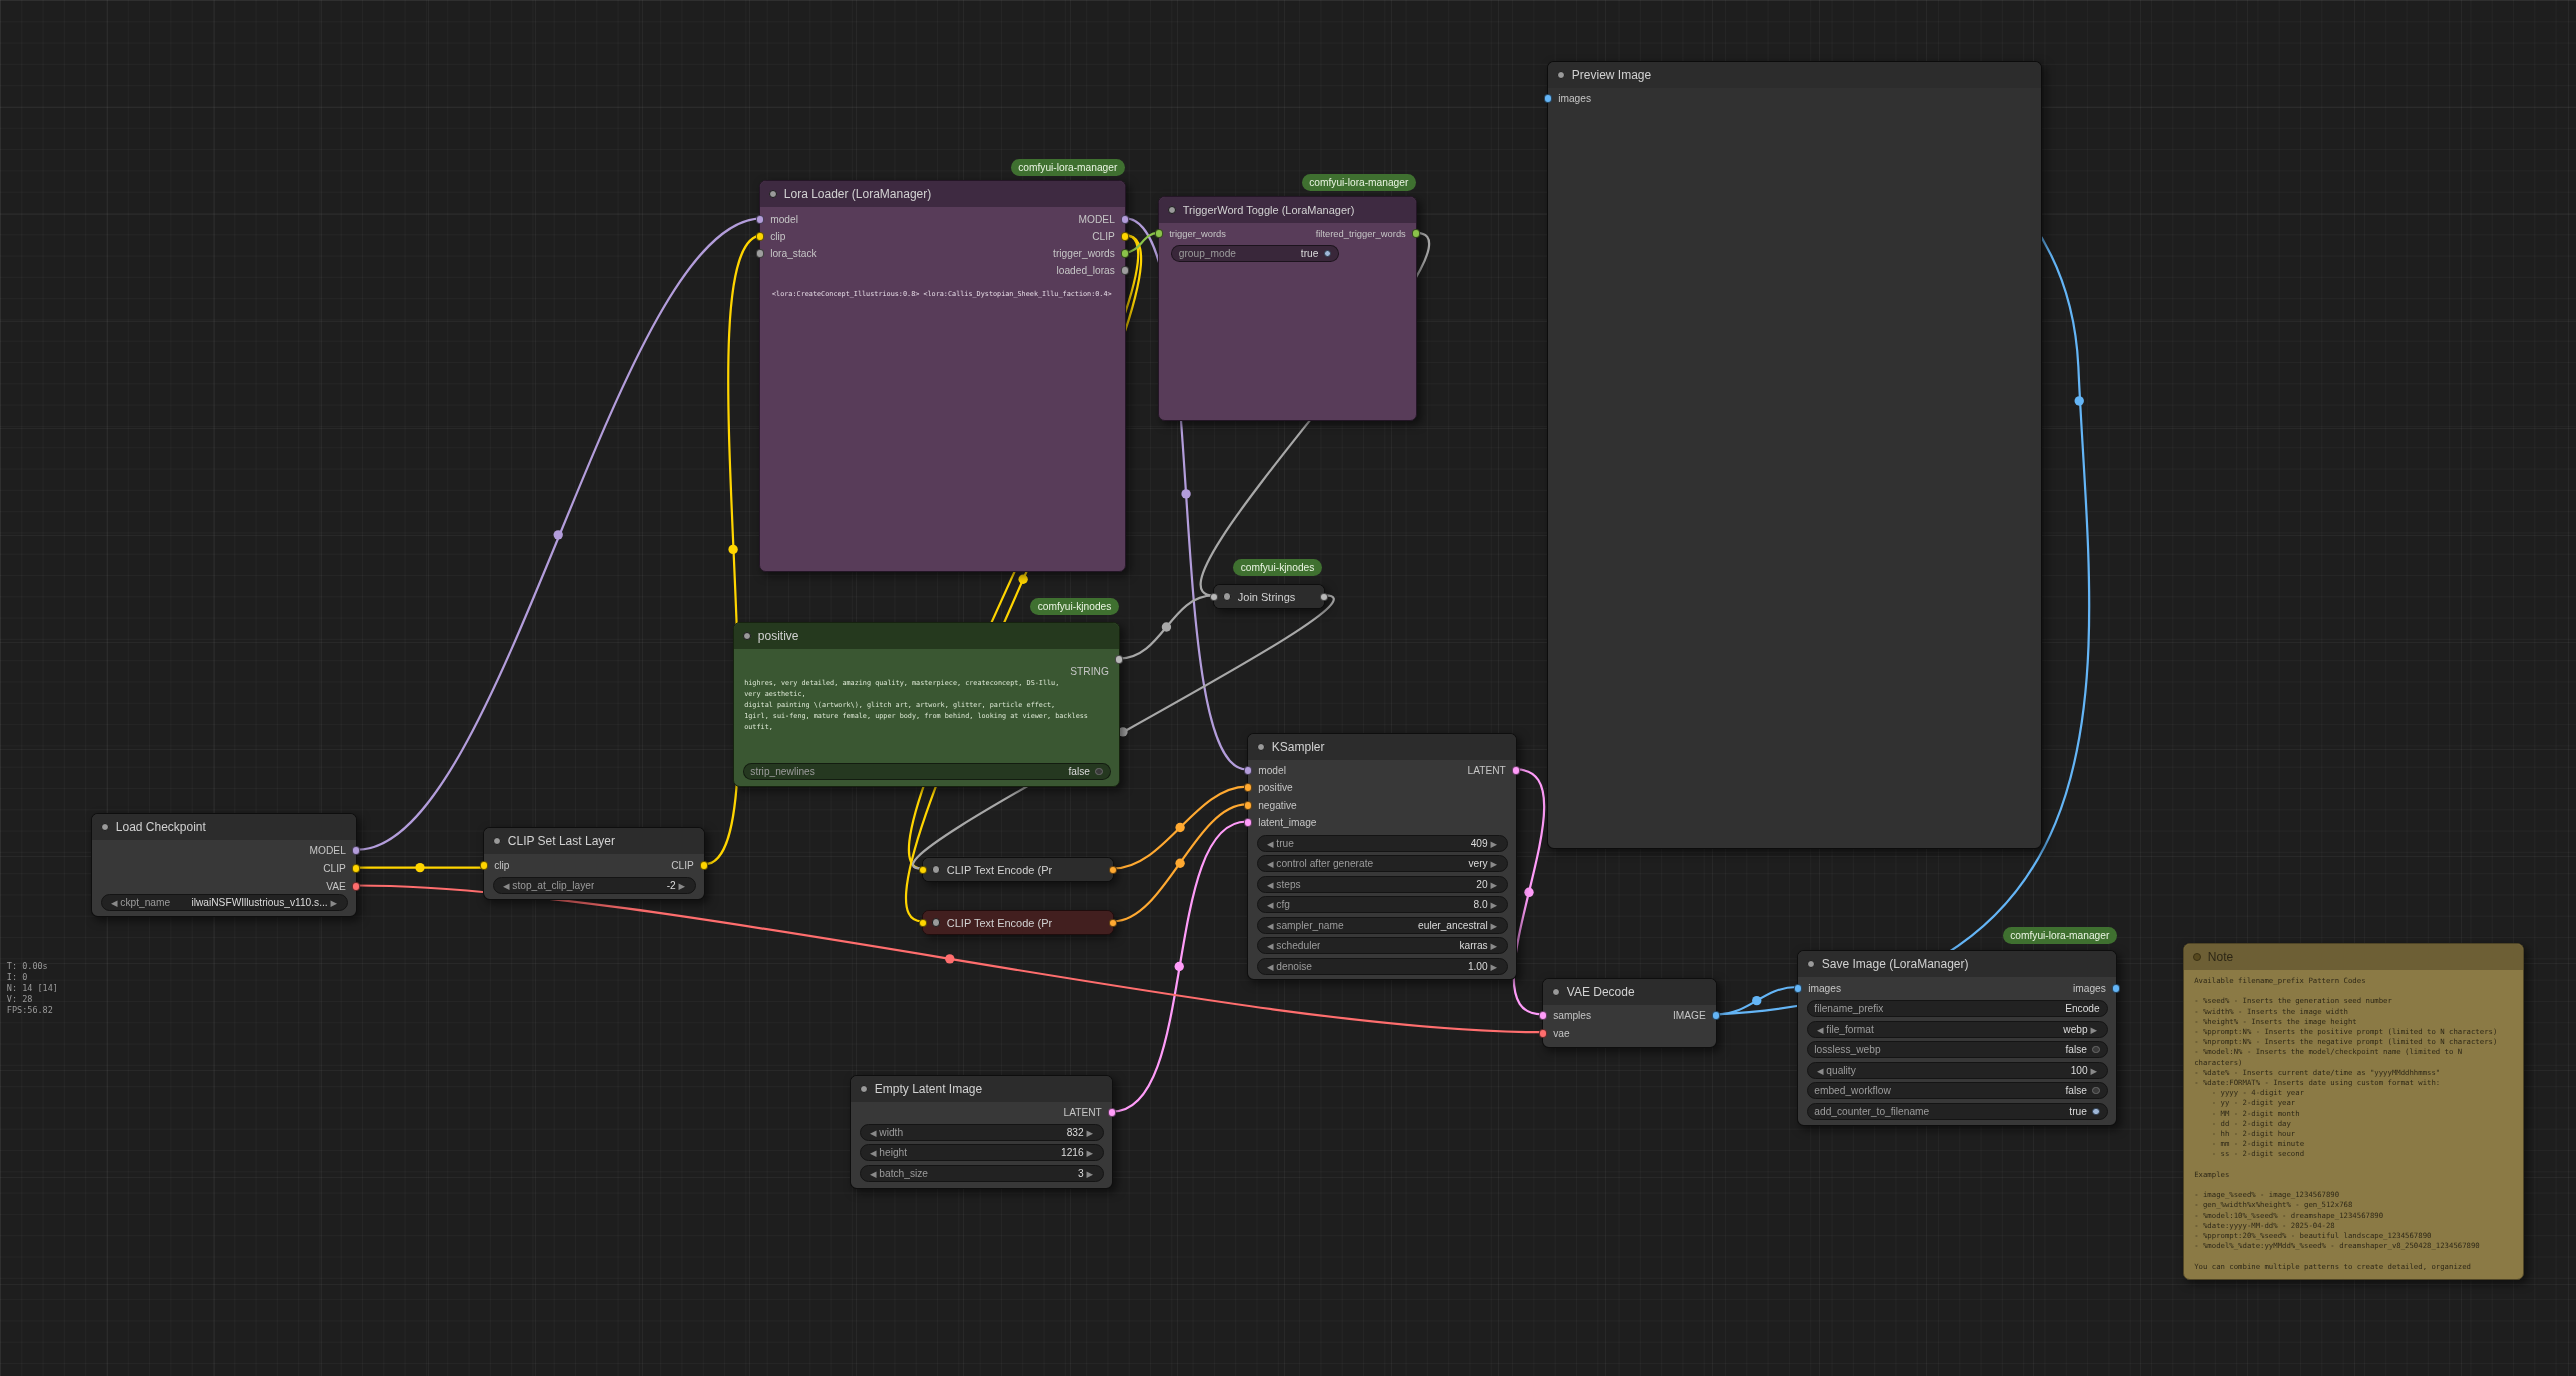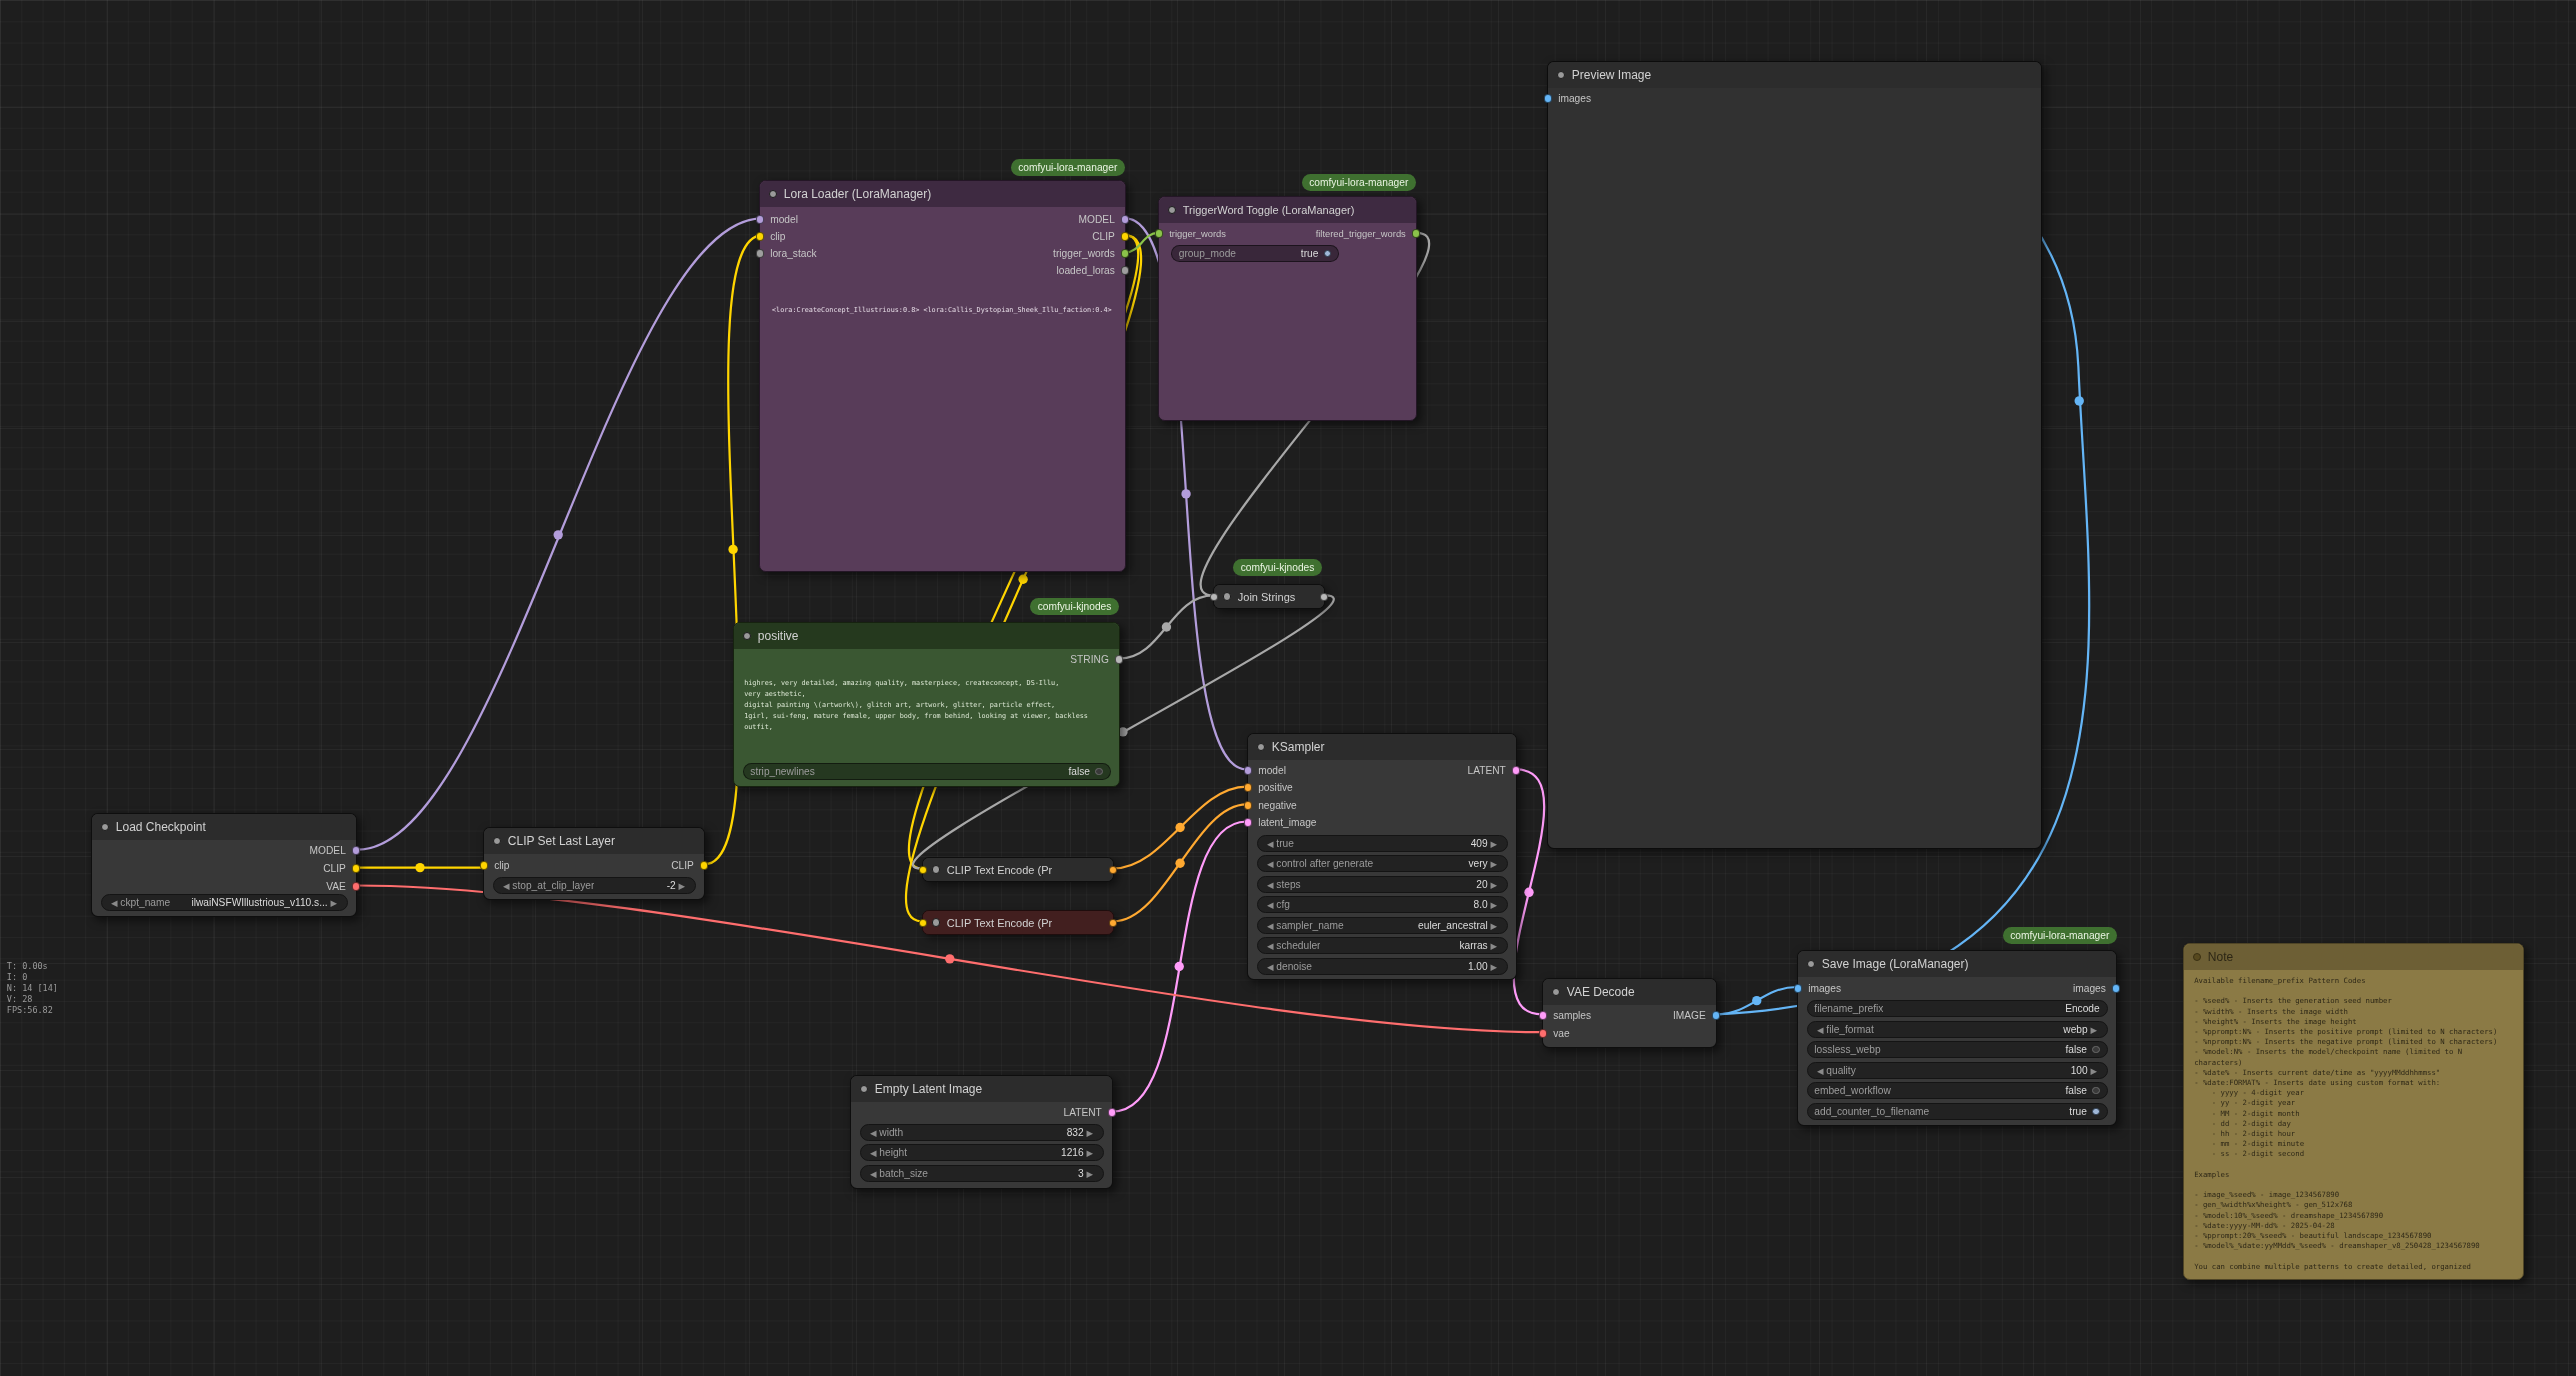--- a/index.html
+++ b/index.html
@@ -177,21 +177,21 @@
     <div class="slot out" style="top:81px;">
         <span>loaded_loras</span>
       </div>
     <span class="dot in" style="top:34px;background:#B39DDB;"></span>
     <span class="dot in" style="top:51px;background:#FFD500;"></span>
     <span class="dot in" style="top:68px;background:#9e9e9e;"></span>
     <span class="dot out" style="top:34px;background:#B39DDB;"></span>
     <span class="dot out" style="top:51px;background:#FFD500;"></span>
     <span class="dot out" style="top:68px;background:#8BC34A;"></span>
     <span class="dot out" style="top:85px;background:#9e9e9e;"></span>
-    <div class="nodetext" style="top:109px;left:12px;right:12px;height:13.7px;font-size:6.8px;white-space:nowrap;margin-top:16px;">&lt;lora:CreateConcept_Illustrious:0.8&gt; &lt;lora:Callis_Dystopian_Sheek_Illu_faction:0.4&gt;</div>
+    <div class="nodetext" style="top:109px;left:12px;right:12px;height:13.7px;font-size:6.8px;white-space:nowrap;">&lt;lora:CreateConcept_Illustrious:0.8&gt; &lt;lora:Callis_Dystopian_Sheek_Illu_faction:0.4&gt;</div>
   </div>
 
   <div class="node purple" style="left:1158px;top:196px;width:259px;height:225px;">
     <div class="titlebar" style="font-size:11px;">
       <span class="title-dot"></span>
       <span>TriggerWord Toggle (LoraManager)</span>
     </div>
     <div class="slot in" style="top:28px;font-size:9.4px;">
         <span>trigger_words</span>
       </div>
@@ -205,21 +205,21 @@
       <span class="wvalue">true</span>
       <span class="toggle-dot toggle-on"></span>
     </div>
   </div>
 
   <div class="node green" style="left:733px;top:622px;width:387px;height:165px;">
     <div class="titlebar">
       <span class="title-dot"></span>
       <span>positive</span>
     </div>
-    <div class="slot out" style="top:28px;">
+    <div class="slot out" style="top:40px;">
         <span>STRING</span>
       </div>
     <span class="dot out" style="top:32px;background:#b8b8b8;"></span>
     <div class="nodetext" style="top:55px;left:10.2px;right:10.2px;bottom:46px;font-size:6.8px;line-height:1.6;color:#dde8d5;">highres, very detailed, amazing quality, masterpiece, createconcept, DS-Illu,
 very aesthetic,
 digital painting \(artwork\), glitch art, artwork, glitter, particle effect,
 1girl, sui-feng, mature female, upper body, from behind, looking at viewer, backless outfit,</div>
     <div class="widget" style="top:140px;">
       <span class="wlabel">strip_newlines</span>
       <span class="wvalue">false</span>

